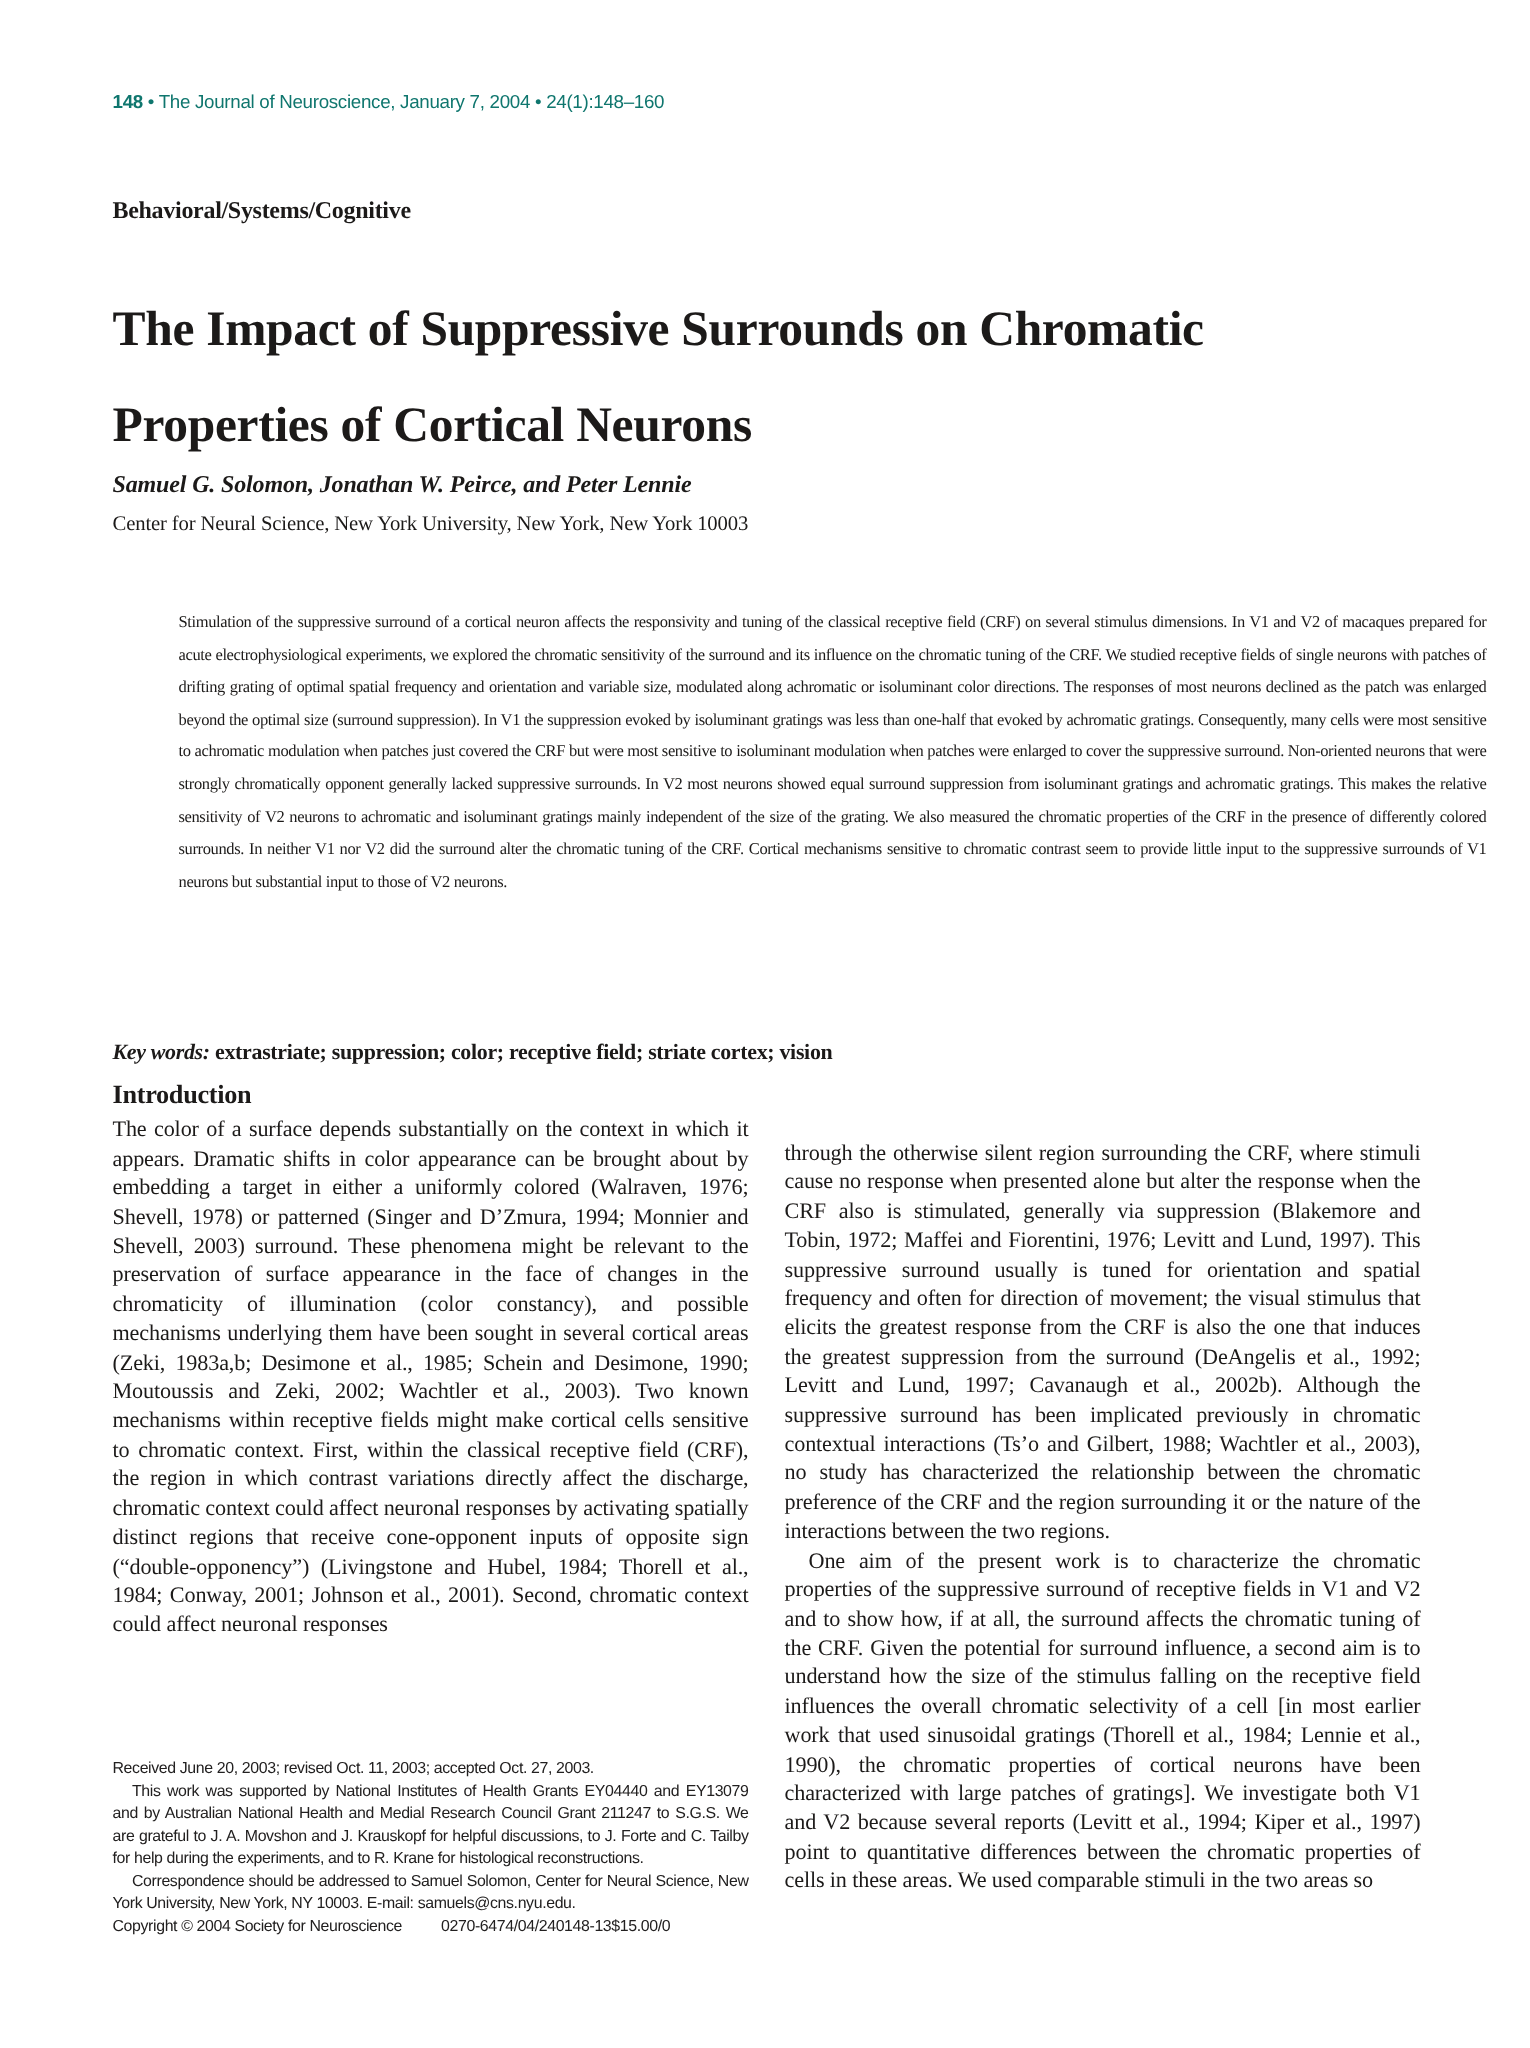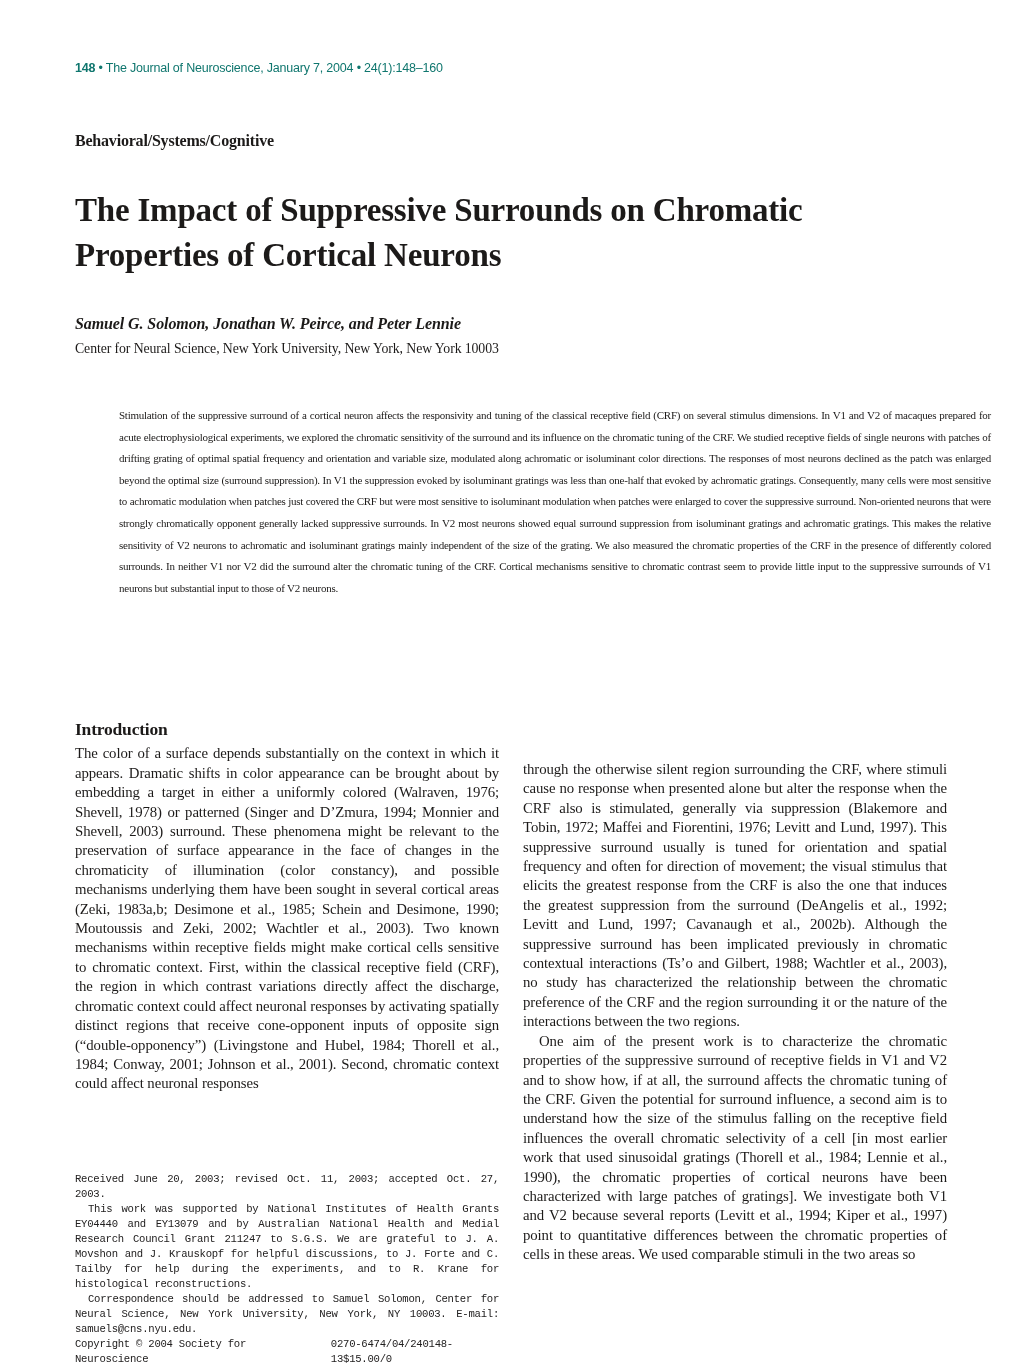--- a/index.html
+++ b/index.html
@@ -30,21 +30,21 @@
     font-size: 16px;
     font-weight: 600;
     letter-spacing: -0.2px;
   }
   
   .article-title {
     position: absolute;
     left: 75px; top: 188px;
     width: 800px;
     font-size: 33px;
-    line-height: 45px;
+    line-height: 64px;
     font-weight: 700;
     letter-spacing: -0.2px;
   }
   .authors {
     position: absolute;
     left: 75px; top: 315px;
     font-size: 16px;
     font-weight: 700;
     letter-spacing: -0.1px;
     font-style: italic;
@@ -101,21 +101,21 @@
     position: absolute;
     left: 75px; top: 1172px;
     width: 424px;
     font-family: "Liberation Sans", "DejaVu Sans", sans-serif;
     font-size: 10.6px;
     line-height: 15px;
     letter-spacing: -0.25px;
     text-align: justify;
     color: #222020;
   }
-  .footnotes p { margin: 0; font-family: Liberation Mono, monospace; }
+  .footnotes p { margin: 0; }
   .footnotes .fn-indent { text-indent: 13px; }
   .fn-copyright { display: flex; text-align: left; }
   .fn-copyright .price { margin-left: 26px; }
 </style>
 </head>
 <body>
 
 <div class="page">
 
   <div class="running-head">
@@ -126,20 +126,24 @@
   <div class="section-label">Behavioral/Systems/Cognitive</div>
 
   <h1 class="article-title" style="margin:0;">The Impact of Suppressive Surrounds on Chromatic Properties of Cortical Neurons</h1>
 
   <div class="authors">Samuel G. Solomon, Jonathan W. Peirce, and Peter Lennie</div>
 
   <div class="affiliation">Center for Neural Science, New York University, New York, New York 10003</div>
 
   <div class="abstract">Stimulation of the suppressive surround of a cortical neuron affects the responsivity and tuning of the classical receptive field (CRF) on several stimulus dimensions. In V1 and V2 of macaques prepared for acute electrophysiological experiments, we explored the chromatic sensitivity of the surround and its influence on the chromatic tuning of the CRF. We studied receptive fields of single neurons with patches of drifting grating of optimal spatial frequency and orientation and variable size, modulated along achromatic or isoluminant color directions. The responses of most neurons declined as the patch was enlarged beyond the optimal size (surround suppression). In V1 the suppression evoked by isoluminant gratings was less than one-half that evoked by achromatic gratings. Consequently, many cells were most sensitive to achromatic modulation when patches just covered the CRF but were most sensitive to isoluminant modulation when patches were enlarged to cover the suppressive surround. Non-oriented neurons that were strongly chromatically opponent generally lacked suppressive surrounds. In V2 most neurons showed equal surround suppression from isoluminant gratings and achromatic gratings. This makes the relative sensitivity of V2 neurons to achromatic and isoluminant gratings mainly independent of the size of the grating. We also measured the chromatic properties of the CRF in the presence of differently colored surrounds. In neither V1 nor V2 did the surround alter the chromatic tuning of the CRF. Cortical mechanisms sensitive to chromatic contrast seem to provide little input to the suppressive surrounds of V1 neurons but substantial input to those of V2 neurons.</div>
 
+  <div class="keywords">
+    <span class="kw-label">Key words:</span>
+    <span>extrastriate; suppression; color; receptive field; striate cortex; vision</span>
+  </div>
 
   <div class="col col-left">
     <h2 class="intro-heading">Introduction</h2>
     <p>The color of a surface depends substantially on the context in which it appears. Dramatic shifts in color appearance can be brought about by embedding a target in either a uniformly colored (Walraven, 1976; Shevell, 1978) or patterned (Singer and D’Zmura, 1994; Monnier and Shevell, 2003) surround. These phenomena might be relevant to the preservation of surface appearance in the face of changes in the chromaticity of illumination (color constancy), and possible mechanisms underlying them have been sought in several cortical areas (Zeki, 1983a,b; Desimone et al., 1985; Schein and Desimone, 1990; Moutoussis and Zeki, 2002; Wachtler et al., 2003). Two known mechanisms within receptive fields might make cortical cells sensitive to chromatic context. First, within the classical receptive field (CRF), the region in which contrast variations directly affect the discharge, chromatic context could affect neuronal responses by activating spatially distinct regions that receive cone-opponent inputs of opposite sign (“double-opponency”) (Livingstone and Hubel, 1984; Thorell et al., 1984; Conway, 2001; Johnson et al., 2001). Second, chromatic context could affect neuronal responses</p>
   </div>
 
   <div class="col col-right">
     <p>through the otherwise silent region surrounding the CRF, where stimuli cause no response when presented alone but alter the response when the CRF also is stimulated, generally via suppression (Blakemore and Tobin, 1972; Maffei and Fiorentini, 1976; Levitt and Lund, 1997). This suppressive surround usually is tuned for orientation and spatial frequency and often for direction of movement; the visual stimulus that elicits the greatest response from the CRF is also the one that induces the greatest suppression from the surround (DeAngelis et al., 1992; Levitt and Lund, 1997; Cavanaugh et al., 2002b). Although the suppressive surround has been implicated previously in chromatic contextual interactions (Ts’o and Gilbert, 1988; Wachtler et al., 2003), no study has characterized the relationship between the chromatic preference of the CRF and the region surrounding it or the nature of the interactions between the two regions.</p>
     <p class="indent">One aim of the present work is to characterize the chromatic properties of the suppressive surround of receptive fields in V1 and V2 and to show how, if at all, the surround affects the chromatic tuning of the CRF. Given the potential for surround influence, a second aim is to understand how the size of the stimulus falling on the receptive field influences the overall chromatic selectivity of a cell [in most earlier work that used sinusoidal gratings (Thorell et al., 1984; Lennie et al., 1990), the chromatic properties of cortical neurons have been characterized with large patches of gratings]. We investigate both V1 and V2 because several reports (Levitt et al., 1994; Kiper et al., 1997) point to quantitative differences between the chromatic properties of cells in these areas. We used comparable stimuli in the two areas so</p>
   </div>

